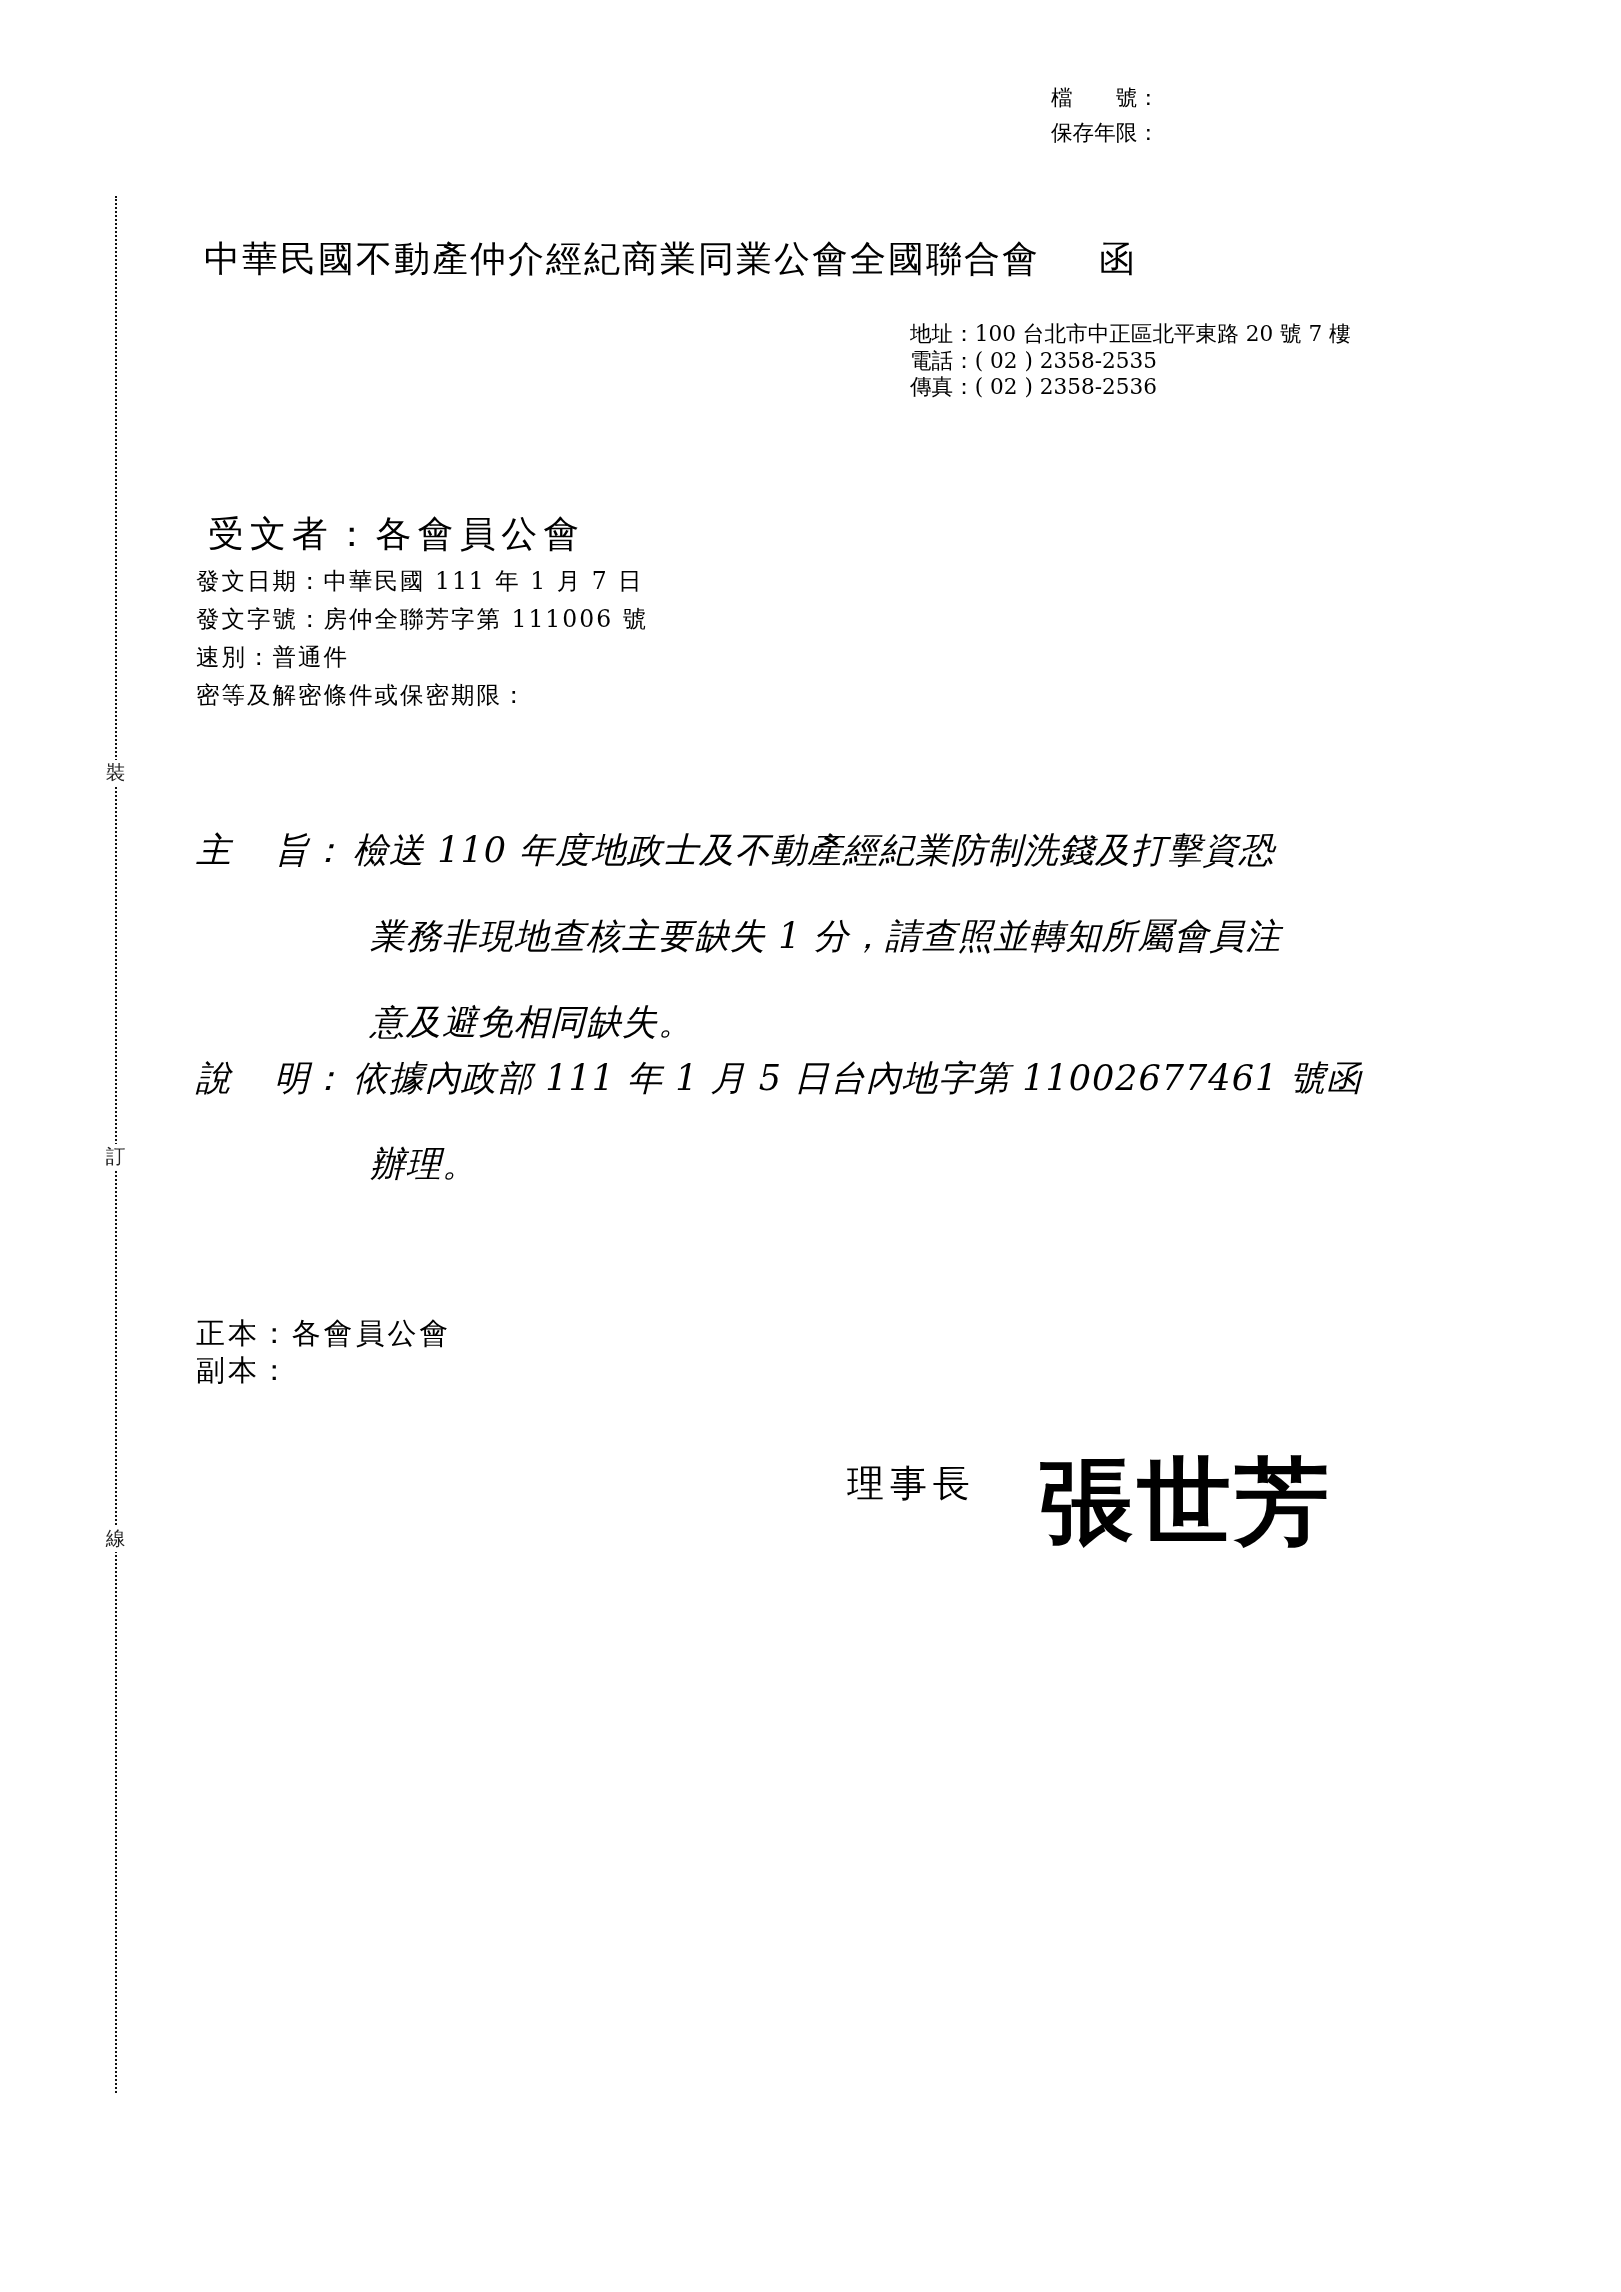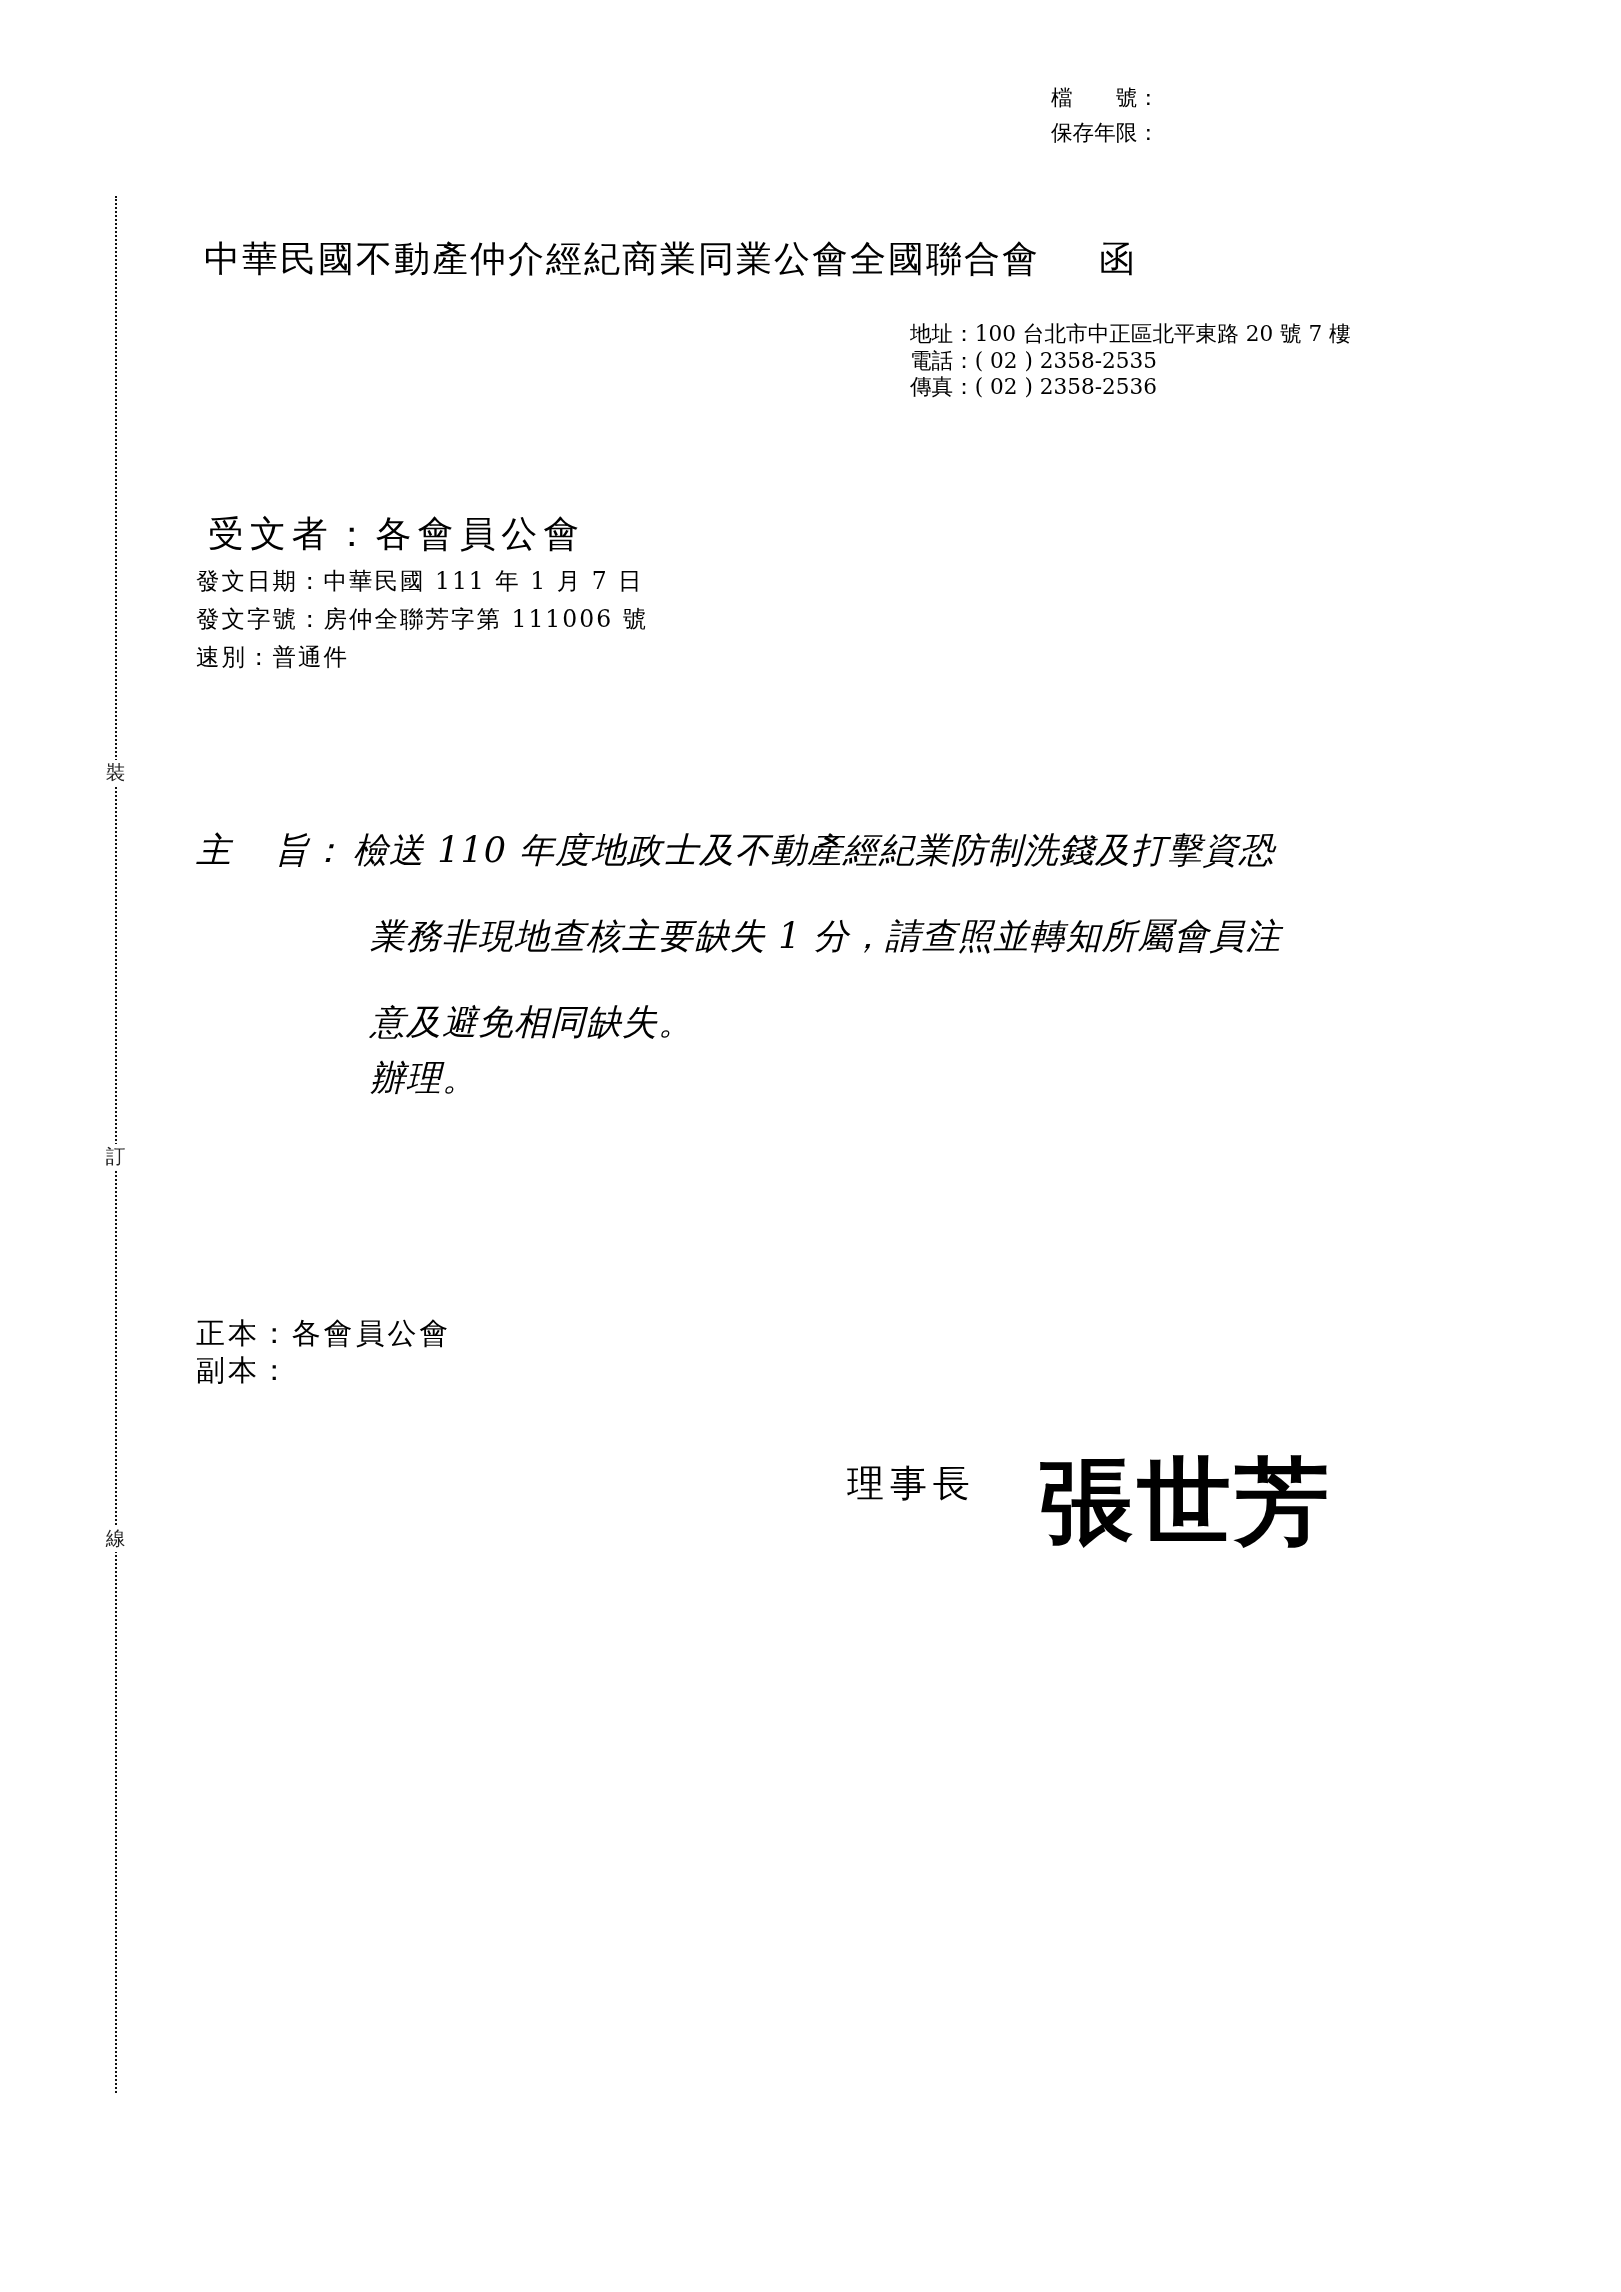--- a/index.html
+++ b/index.html
@@ -148,31 +148,35 @@
 </div>
 
 <div class="abs recipient">
   <span>受文者：</span><span>各會員公會</span>
 </div>
 
 <div class="abs meta">
   <div>發文日期：中華民國 111 年 1 月 7 日</div>
   <div>發文字號：房仲全聯芳字第 111006 號</div>
   <div>速別：普通件</div>
+  <div>密等及解密條件或保密期限：</div>
 </div>
 
 <div class="abs section" style="top:821px;">
   <div class="line">
     <span class="head"><span class="c1">主</span><span>旨：</span></span><span>檢送 110 年度地政士及不動產經紀業防制洗錢及打擊資恐</span>
   </div>
   <div class="line indent">業務非現地查核主要缺失 1 分，請查照並轉知所屬會員注</div>
   <div class="line indent">意及避免相同缺失。</div>
 </div>
 
 <div class="abs section" style="top:1049px;">
+  <div class="line">
+    <span class="head"><span class="c1">說</span><span>明：</span></span><span>依據內政部 111 年 1 月 5 日台內地字第 11002677461 號函</span>
+  </div>
   <div class="line indent">辦理。</div>
 </div>
 
 <div class="abs dist">
   <div>正本：各會員公會</div>
   <div>副本：</div>
 </div>
 
 <div class="abs signer-title">理事長</div>
 <div class="abs signature">張世芳</div>

